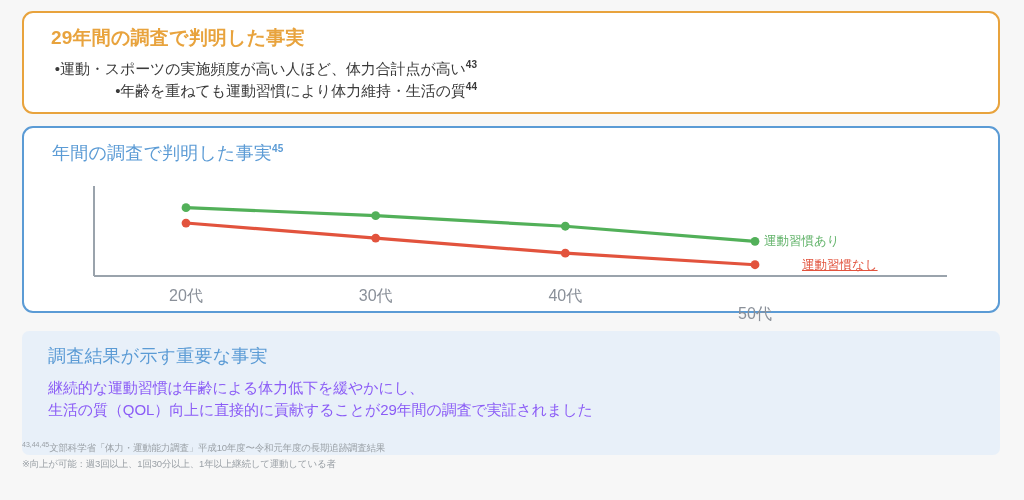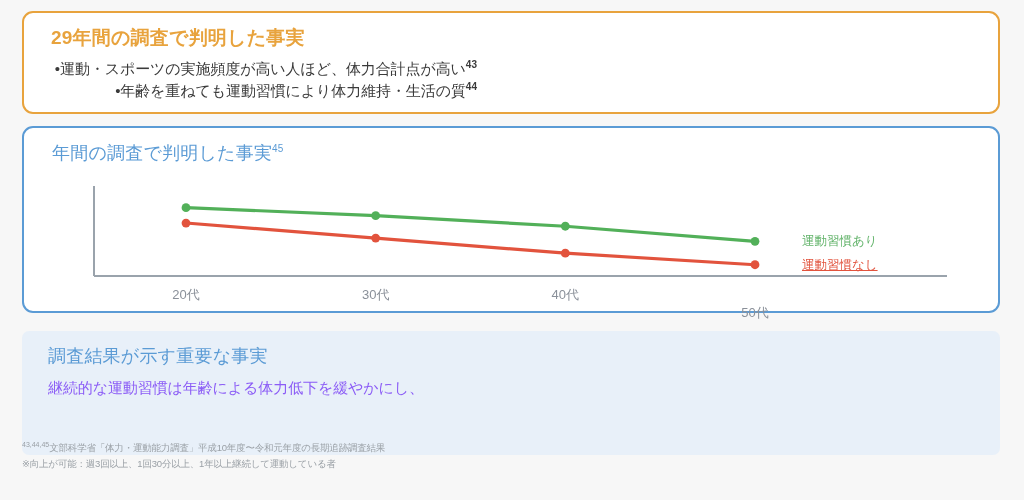--- a/index.html
+++ b/index.html
@@ -88,37 +88,37 @@
   .chart-title {
     position: absolute;
     left: 28px;
     top: 13px;
     font-size: 18px;
     color: #5b9bd5;
     white-space: nowrap;
     letter-spacing: 0.2px;
   }
   .chart-title sup.ref {
-    font-weight: normal;
+    font-weight: bold;
   }
   .chart-area {
     position: absolute;
     left: 0;
     top: 0;
     width: 978px;
     height: 187px;
   }
   .chart-svg {
     position: absolute;
     left: 0;
     top: 0;
   }
   .tick-label {
     position: absolute;
-    font-size: 13px;
+    font-size: 16px;
     color: #8a9099;
     transform: translateX(-50%);
     white-space: nowrap;
   }
   .series-label {
     position: absolute;
     font-size: 12.5px;
     white-space: nowrap;
   }
   .series-label.green { color: #62b36a; }
@@ -209,29 +209,30 @@
           <polyline points="162,95.02499999999999 351.66666666666663,110.10416666666666 541.3333333333333,125.18333333333334 731,136.73333333333332" fill="none" stroke="#e2533d" stroke-width="3.2" stroke-linecap="round" stroke-linejoin="round"></polyline>
           <circle cx="162" cy="95.02499999999999" r="4.4" fill="#e2533d"></circle>
           <circle cx="351.66666666666663" cy="110.10416666666666" r="4.4" fill="#e2533d"></circle>
           <circle cx="541.3333333333333" cy="125.18333333333334" r="4.4" fill="#e2533d"></circle>
           <circle cx="731" cy="136.73333333333332" r="4.4" fill="#e2533d"></circle>
         </svg>
     <div class="tick-label" style="left: 162px; top: 158px;">20代</div>
         <div class="tick-label" style="left: 351.667px; top: 158px;">30代</div>
         <div class="tick-label" style="left: 541.333px; top: 158px;">40代</div>
         <div class="tick-label" style="left: 731px; top: 158px; margin-top: 18px;">50代</div>
-        <div class="series-label green" style="left: 778px; top: 105.312px;">運動習慣あり</div>
+        <div class="series-label green" style="left: 740px; top: 105.312px;">運動習慣あり</div>
         <div class="series-label red" style="left: 778px; top: 128.733px;">運動習慣なし</div>
       </div>
   </section>
 
   <section class="conclusion-panel">
     <div class="conclusion-title">調査結果が示す重要な事実</div>
     <div class="conclusion-body">
       <div>継続的な運動習慣は年齢による体力低下を緩やかにし、</div>
+      <div>生活の質（QOL）向上に直接的に貢献することが29年間の調査で実証されました</div>
     </div>
   </section>
 
   <footer class="footnotes">
     <div class="footnote">
       <sup class="ref">43,44,45</sup><span>文部科学省「体力・運動能力調査」平成10年度〜令和元年度の長期追跡調査結果</span>
     </div>
     <div class="footnote">
       <span>※向上が可能：週3回以上、1回30分以上、1年以上継続して運動している者</span>
     </div>

